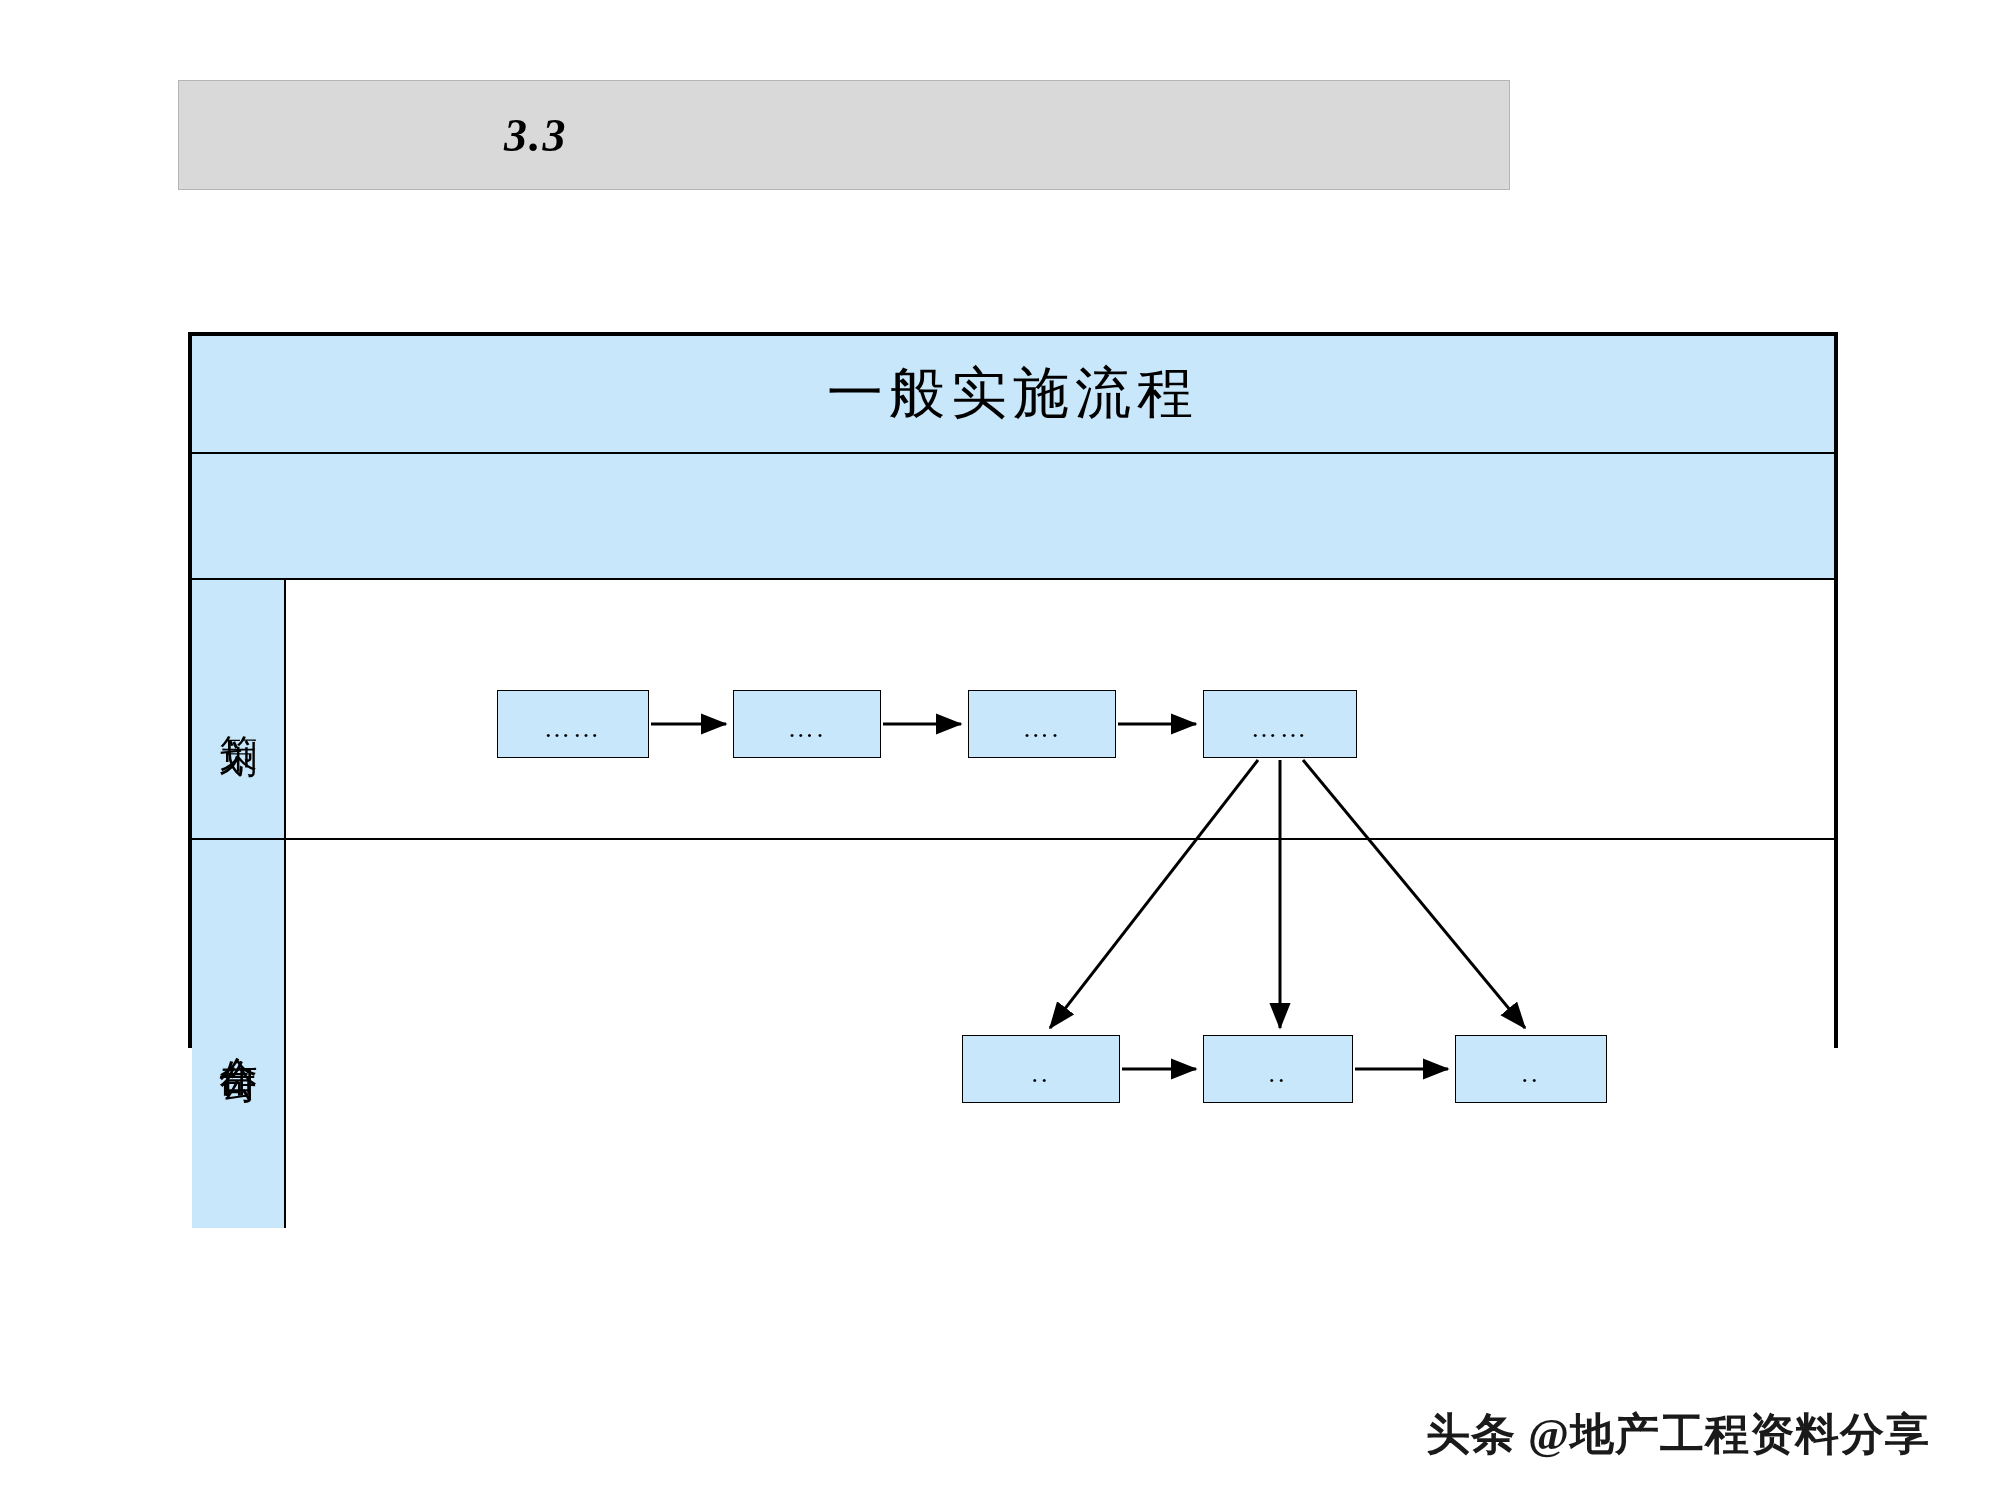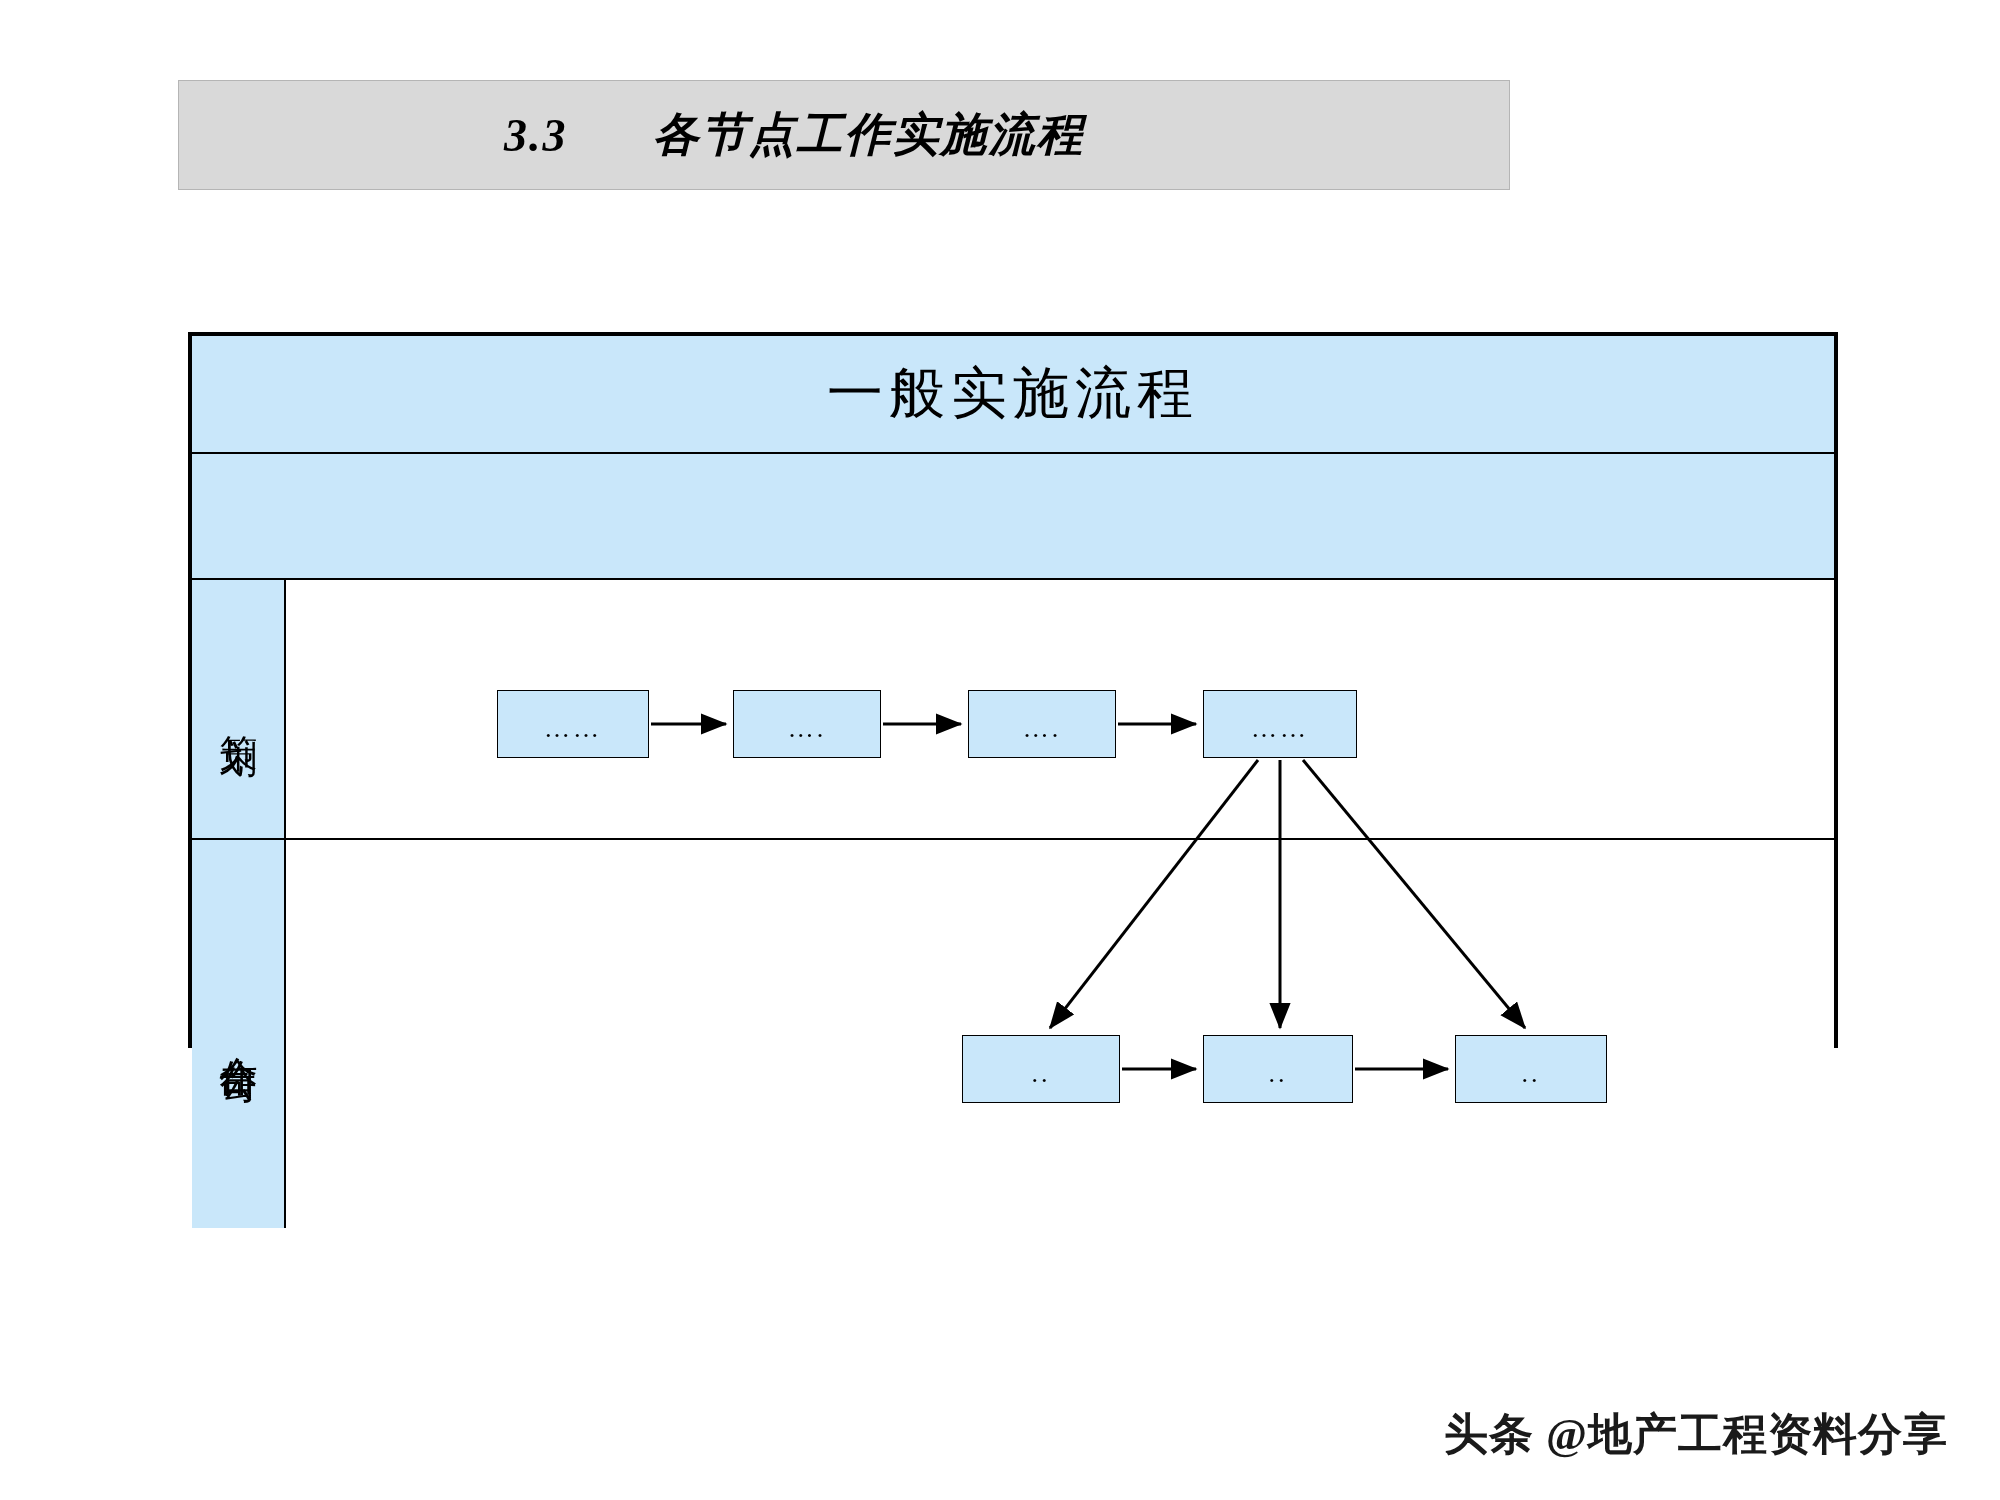--- a/index.html
+++ b/index.html
@@ -171,36 +171,35 @@
     left: 0;
     top: 0;
     width: 2000px;
     height: 1500px;
     pointer-events: none;
   }
 
   
   #watermark {
     position: absolute;
-    right: 52px;
+    right: 70px;
     bottom: 36px;
     font-family: "Liberation Serif", serif;
     font-size: 44px;
     font-weight: bold;
     color: #1a1a1a;
     letter-spacing: 1px;
     white-space: nowrap;
   }
 </style>
 </head>
 <body>
 
 <div id="section-heading">
   <div class="num">3.3</div>
-  <div class="title">各节点工作实施流程</div>
 </div>
 
 <div id="diagram-frame">
 
   <div id="diagram-title-row">
     <div class="dtitle">一般实施流程</div>
   </div>
 
   <div id="diagram-subbanner"></div>
 

